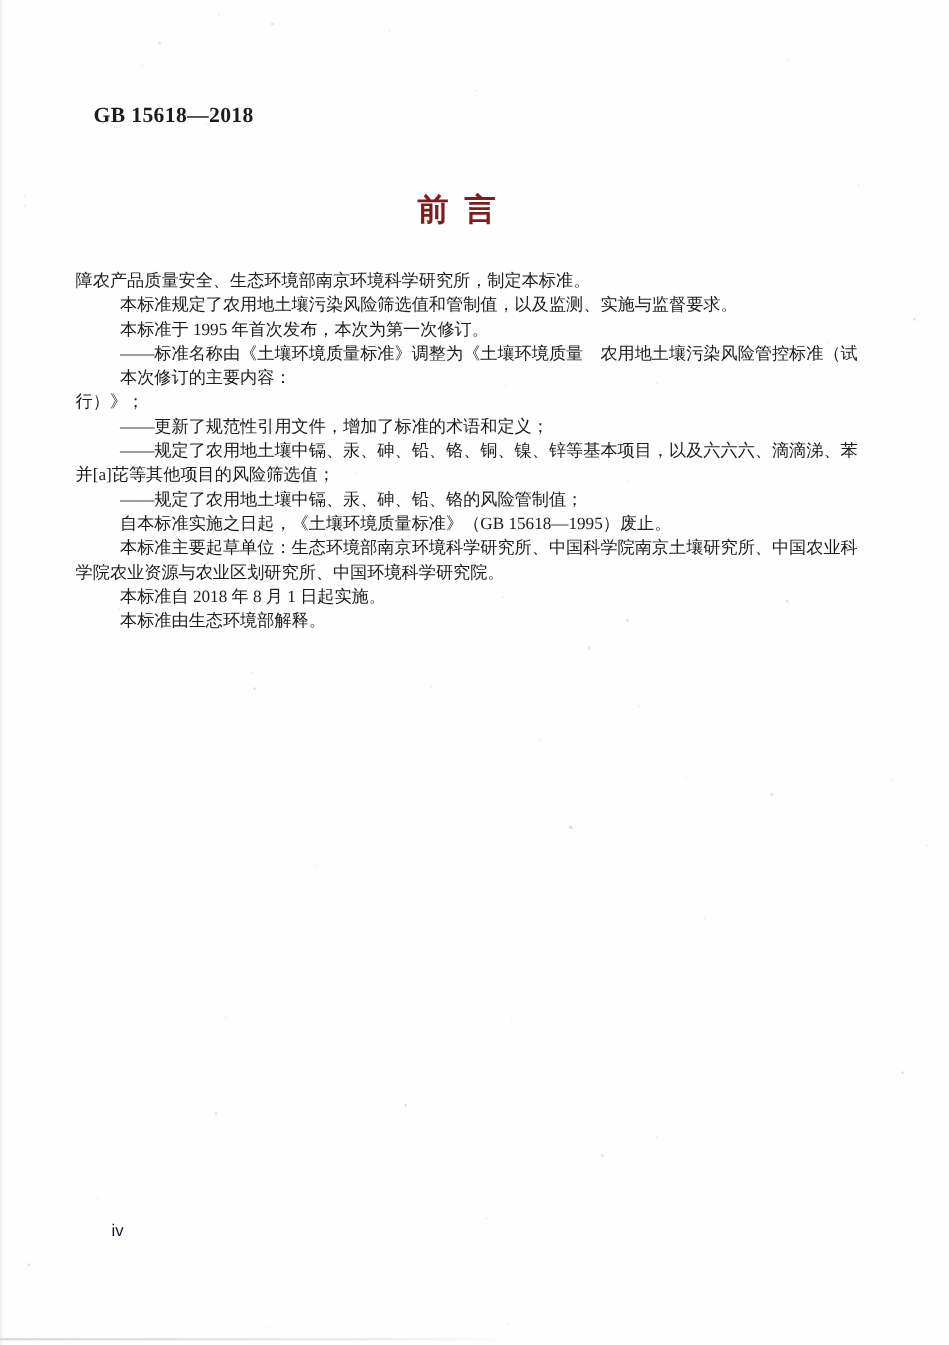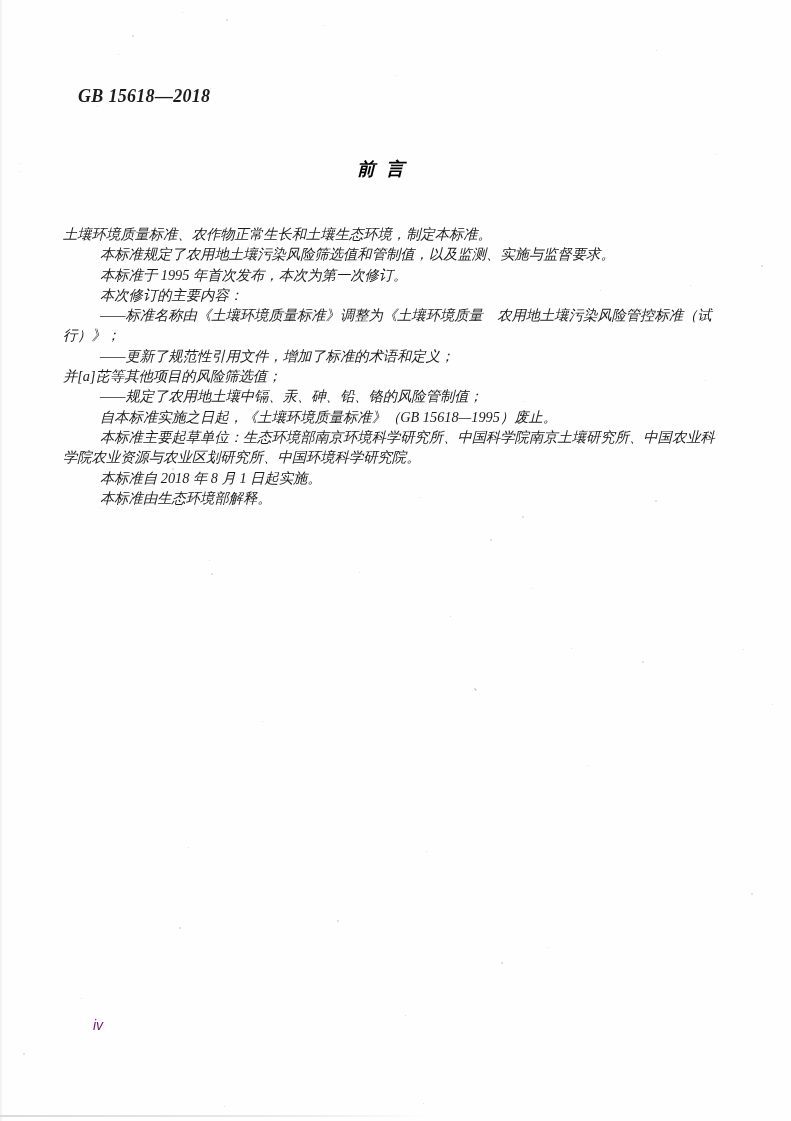--- a/index.html
+++ b/index.html
@@ -8,45 +8,44 @@
     background: #ffffff;
   }
   .page {
     position: relative;
     width: 791px;
     height: 1121px;
     background: #fefefe;
     color: #1c1c1c;
     font-family: "Liberation Serif", "DejaVu Serif", serif;
     overflow: hidden;
-    font-style: italic;
   }
   .std-number {
     position: absolute;
     left: 78px;
     top: 86px;
     font-size: 18px;
     font-weight: bold;
     letter-spacing: 0.3px;
     font-family: "Liberation Serif", "DejaVu Serif", serif;
     white-space: nowrap;
   }
   .doc-title {
     position: absolute;
     left: 0;
     top: 157px;
     width: 762px;
     margin: 0;
     text-align: center;
-    font-size: 18px;
+    font-size: 26px;
     font-weight: bold;
     word-spacing: 4px;
     letter-spacing: 1px;
     font-family: "Liberation Sans", "DejaVu Sans", sans-serif;
-    color: #000000;
+    color: #7f1d1d;
   }
   .foreword-body {
     position: absolute;
     left: 63px;
     top: 224px;
     width: 644px;
     font-size: 14.3px;
     color: #1b1b1b;
   }
   .line {
@@ -56,21 +55,21 @@
   }
   .line.indent {
     padding-left: 37px;
   }
   .page-number {
     position: absolute;
     left: 93px;
     top: 1017px;
     font-size: 14px;
     font-family: "Liberation Sans", "DejaVu Sans", sans-serif;
-    color: #701a75;
+    color: #0f172a;
   }
   
   .edge-left {
     position: absolute;
     left: 0;
     top: 0;
     width: 3px;
     height: 1121px;
     background: linear-gradient(to right, #efefef, rgba(239,239,239,0));
   }
@@ -100,27 +99,28 @@
 
 <div class="page">
 
   <div class="edge-left"></div>
 
   <div class="std-number">GB 15618—2018</div>
 
   <h1 class="doc-title">前 言</h1>
 
   <div class="foreword-body">
-      <div class="line">土壤环境质量标准、农作物正常生长和土壤生态环境，制定本标准。</div>
+      <div class="line">障农产品质量安全、生态环境部南京环境科学研究所，制定本标准。</div>
       <div class="line indent">本标准规定了农用地土壤污染风险筛选值和管制值，以及监测、实施与监督要求。</div>
       <div class="line indent">本标准于 1995 年首次发布，本次为第一次修订。</div>
+      <div class="line indent">——标准名称由《土壤环境质量标准》调整为《土壤环境质量　农用地土壤污染风险管控标准（试</div>
       <div class="line indent">本次修订的主要内容：</div>
-      <div class="line indent">——标准名称由《土壤环境质量标准》调整为《土壤环境质量　农用地土壤污染风险管控标准（试</div>
       <div class="line">行）》；</div>
       <div class="line indent">——更新了规范性引用文件，增加了标准的术语和定义；</div>
+      <div class="line indent">——规定了农用地土壤中镉、汞、砷、铅、铬、铜、镍、锌等基本项目，以及六六六、滴滴涕、苯</div>
       <div class="line">并[a]芘等其他项目的风险筛选值；</div>
       <div class="line indent">——规定了农用地土壤中镉、汞、砷、铅、铬的风险管制值；</div>
       <div class="line indent">自本标准实施之日起，《土壤环境质量标准》（GB 15618—1995）废止。</div>
       <div class="line indent">本标准主要起草单位：生态环境部南京环境科学研究所、中国科学院南京土壤研究所、中国农业科</div>
       <div class="line">学院农业资源与农业区划研究所、中国环境科学研究院。</div>
       <div class="line indent">本标准自 2018 年 8 月 1 日起实施。</div>
       <div class="line indent">本标准由生态环境部解释。</div>
     </div>
 
   <div class="page-number">iv</div>

